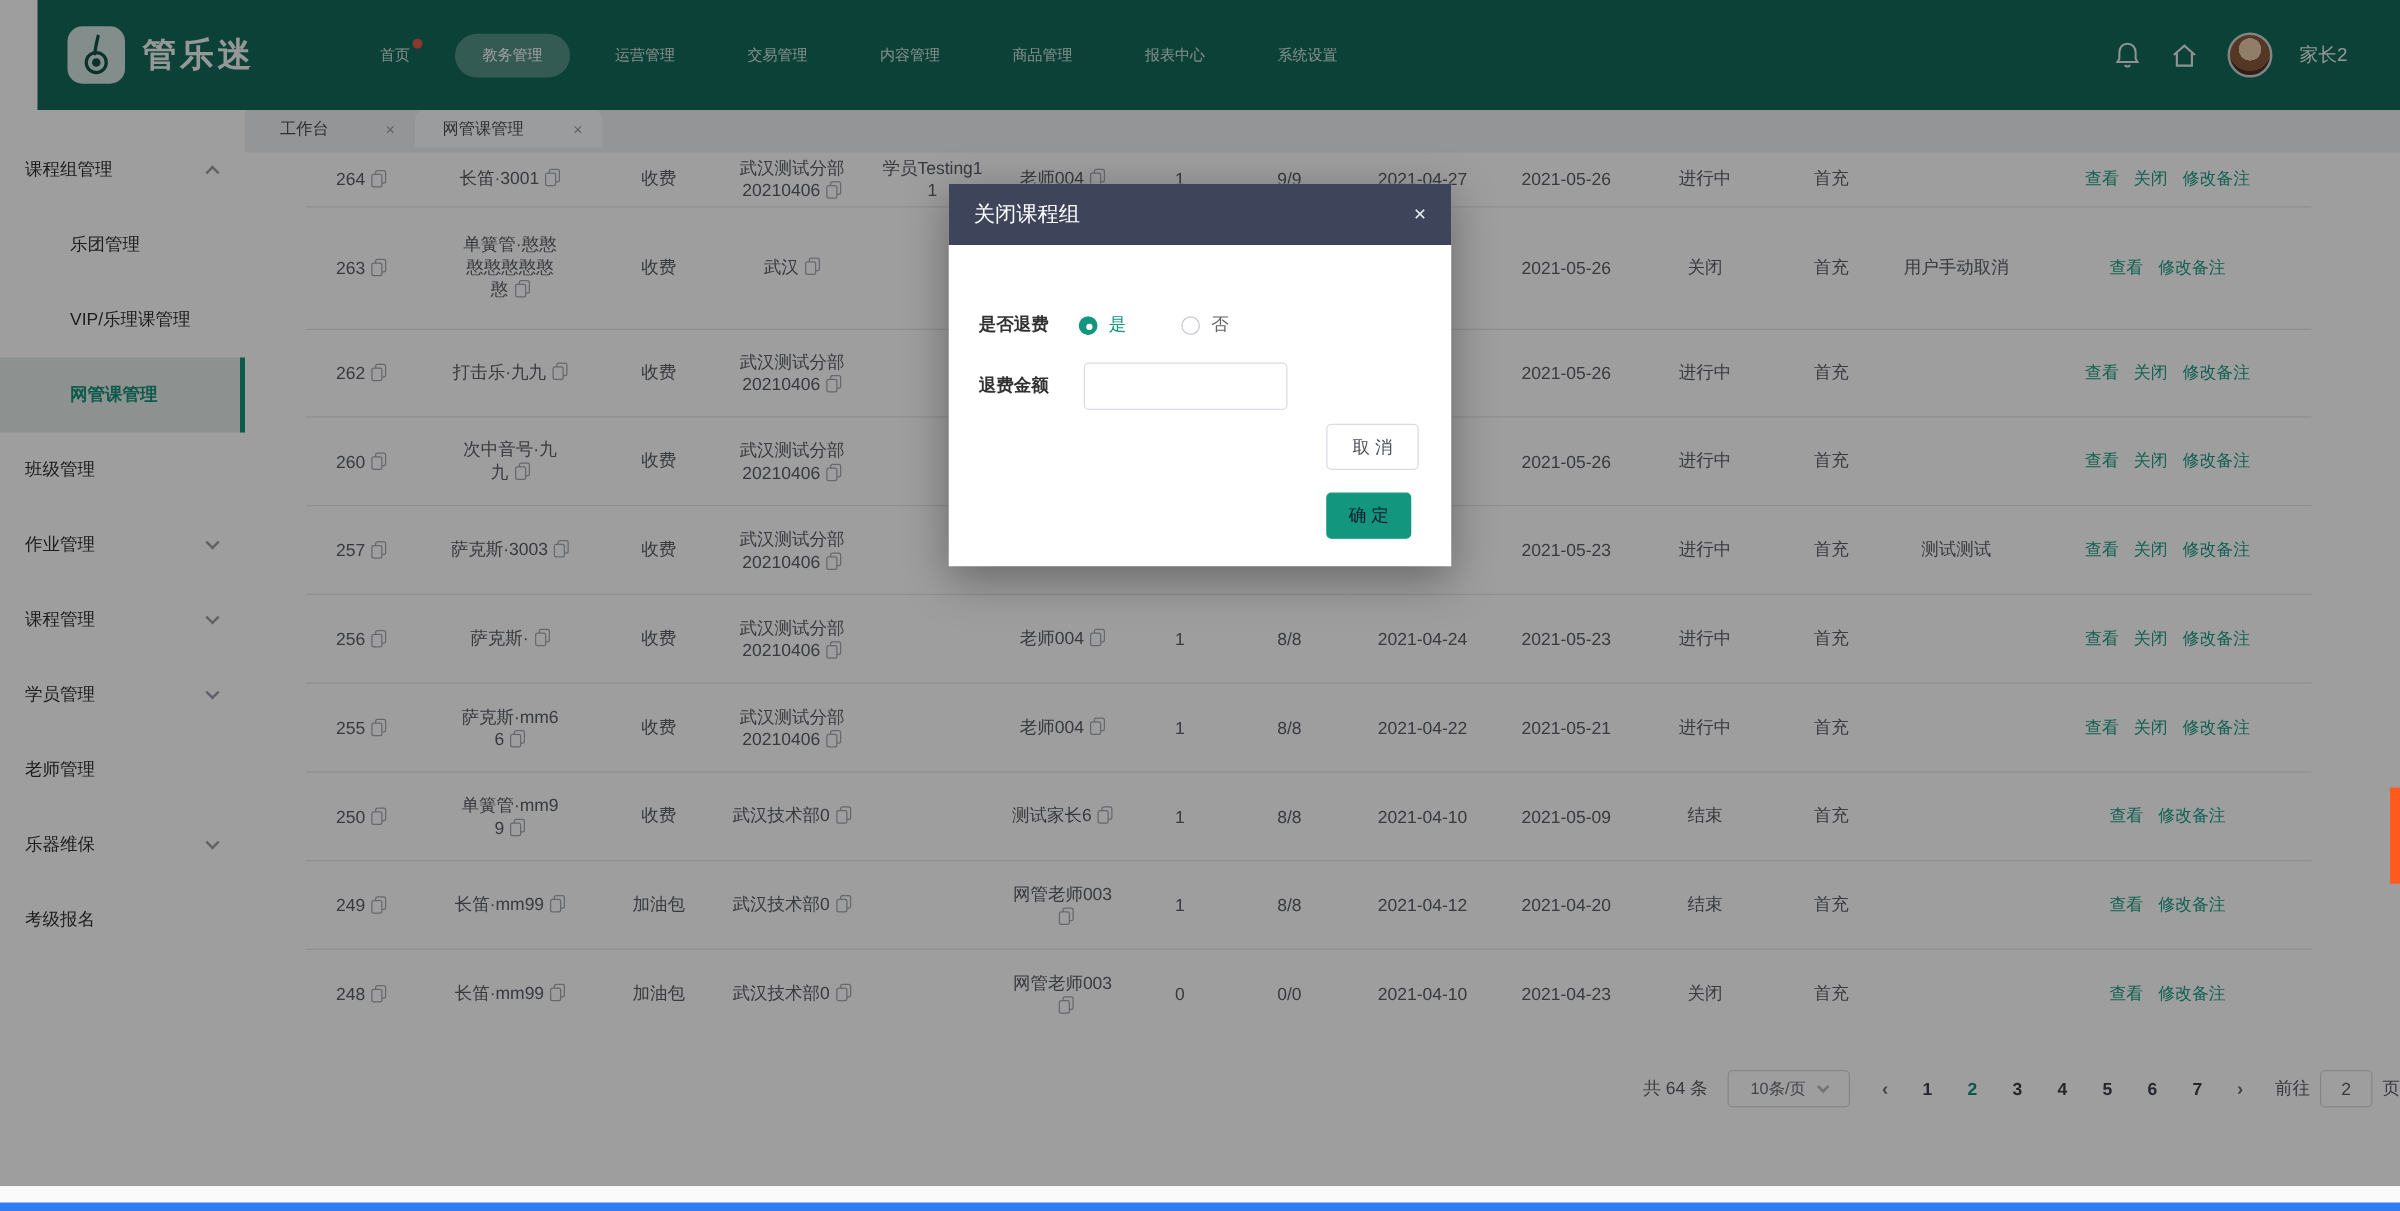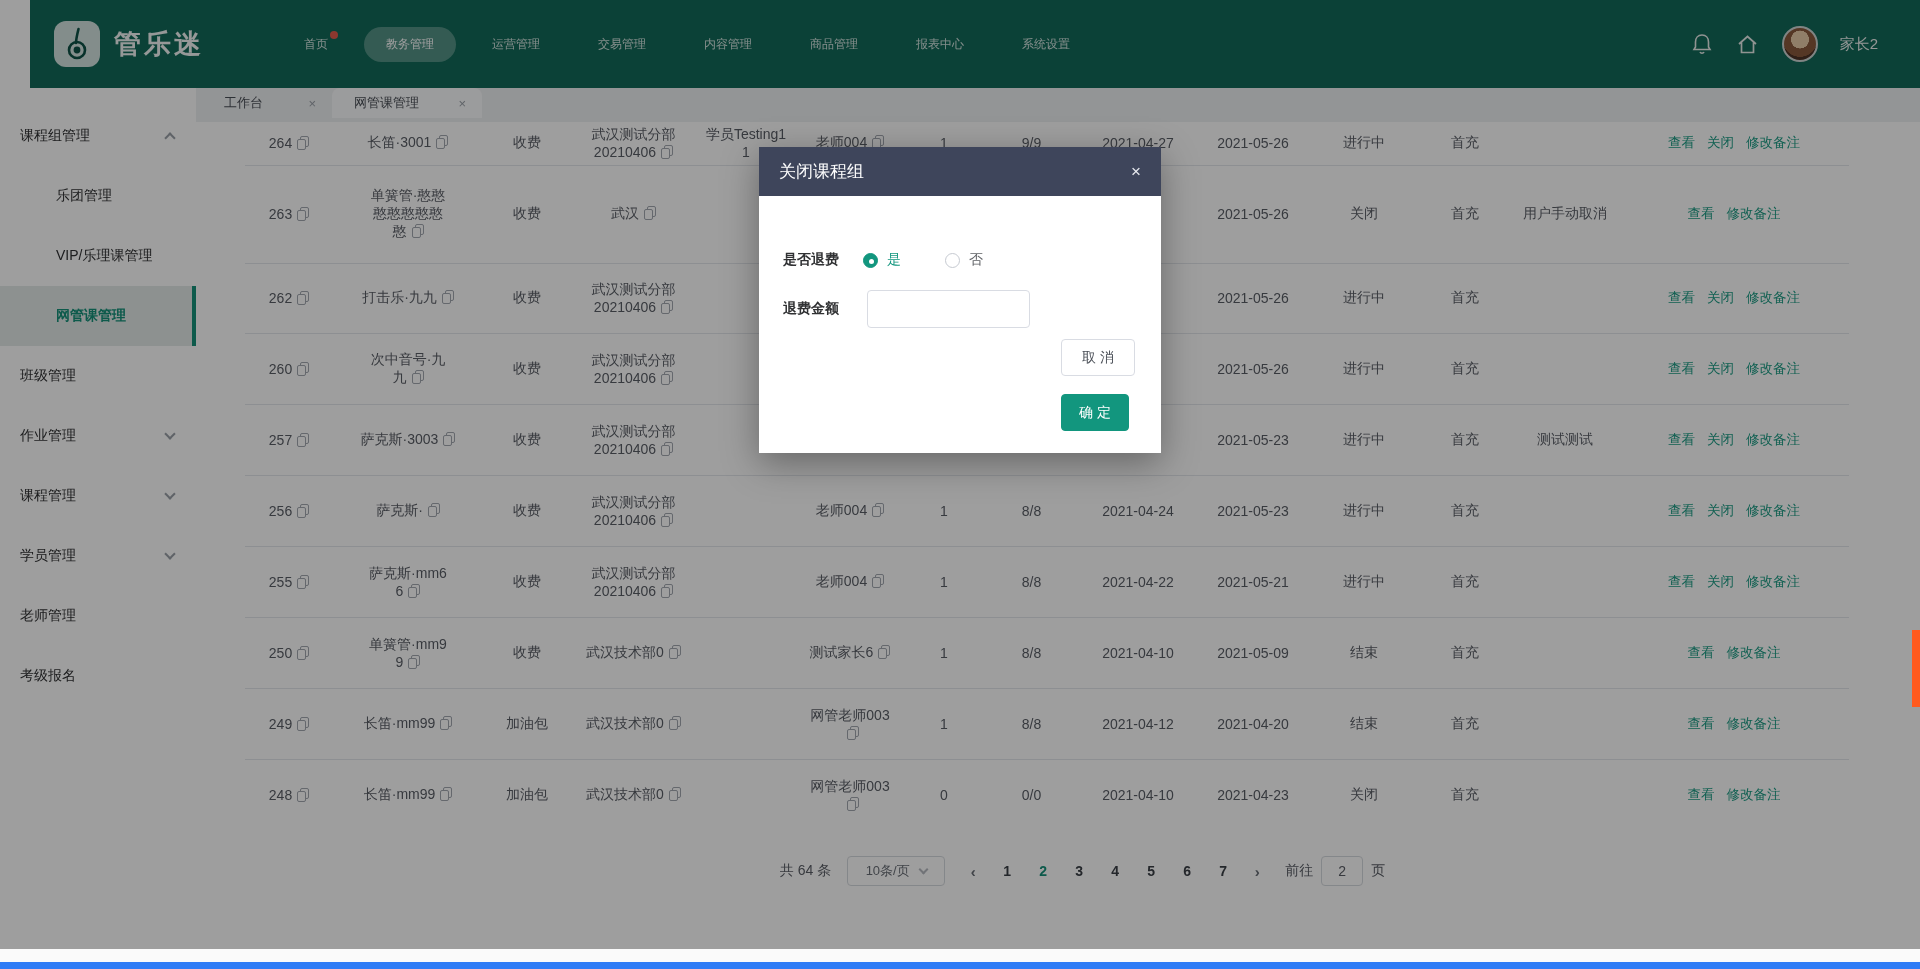--- a/index.html
+++ b/index.html
@@ -60,21 +60,21 @@
   .c6{width:80px}.c7{width:95px}.c8{width:118px}.c9{width:112px}.c10{width:110px}.c11{width:92px}
   .c12{width:108px}.c13{width:230px}
   .copy { position:relative; display:inline-block; width:12px; height:14px; margin-left:5px; vertical-align:-2px; cursor:pointer; }
   .copy::before { content:""; position:absolute; left:3px; top:0; width:7px; height:9px;
                   border:1px solid #a3a8b0; border-radius:2px; }
   .copy::after { content:""; position:absolute; left:0; top:3px; width:7px; height:9px;
                  border:1px solid #a3a8b0; border-radius:2px; background:#fff; }
   .tlink { color:#1d9c85; margin:0 6px; cursor:pointer; white-space:nowrap; font-size:13.5px; }
 
   
-  .pagination { margin-top:26px; display:flex; align-items:center; justify-content:center; gap:16px;
+  .pagination { margin-top:26px; display:flex; align-items:center; justify-content:flex-end; gap:16px;
                 font-size:14px; color:#5a5e66; }
   .psel { width:98px; height:30px; border:1px solid #d6dadf; border-radius:4px; display:flex;
           align-items:center; justify-content:center; gap:10px; font-size:13px; color:#6a6f77; cursor:pointer; }
   .psel .chev { position:static; width:7px; height:7px; border-color:#b6bac1; transform:rotate(45deg); margin-top:-3px; }
   .pages { display:flex; align-items:center; gap:8px; }
   .pnum { min-width:28px; text-align:center; font-size:14px; font-weight:bold; color:#3a3f46; cursor:pointer; }
   .pnum.active { color:#16917a; }
   .parrow { min-width:24px; text-align:center; color:#6a6f77; font-size:15px; font-weight:bold; cursor:pointer; }
   .goto { display:flex; align-items:center; gap:8px; }
   .goto-input { width:42px; height:30px; border:1px solid #d6dadf; border-radius:4px; text-align:center;
@@ -96,21 +96,21 @@
   .radio.checked::after { content:""; position:absolute; left:5px; top:5px; width:5px; height:5px;
                           border-radius:50%; background:#fff; }
   .radio-label { margin-left:9px; font-size:14px; color:#606266; }
   .radio-label.on { color:#12967e; }
   .rg-gap { width:34px; }
   .m-input { margin-left:14px; width:163px; height:38px; border:1px solid #d9dce3; border-radius:4px;
              font-size:14px; padding:0 10px; color:#303133; font-family:inherit; }
   .m-footer { position:absolute; right:26px; bottom:22px; display:flex; gap:18px;flex-direction:column; }
   .btn { height:37px; border-radius:4px; font-size:14px; cursor:pointer; font-family:inherit; }
   .btn-cancel { width:74px; background:#fff; border:1px solid #d9dce3; color:#4a4f57; }
-  .btn-confirm { width:68px; background:#12967e; border:1px solid #12967e; color:#ffffff; }
+  .btn-confirm { width:68px; background:#12967e; border:1px solid #12967e; color:#0f172a; }
 
   
   .bottom-strip { position:absolute; left:0; right:0; bottom:7px; height:13px; background:#fafafa; z-index:7; }
   .bottom-bar { position:absolute; left:0; right:0; bottom:0; height:7px; background:#2e7cf6; z-index:7; }
   .scroll-thumb { position:absolute; right:0; top:630px; width:8px; height:77px; background:#ff5a1e; z-index:8; cursor:pointer; }
 </style>
 </head>
 <body>
 
 <div class="navbar">
@@ -173,20 +173,24 @@
     <div class="side-item">
       <span>课程管理</span>
       <span class="chev down"></span>
     </div>
     <div class="side-item">
       <span>学员管理</span>
       <span class="chev down"></span>
     </div>
     <div class="side-item">
       <span>老师管理</span>
+    </div>
+    <div class="side-item">
+      <span>乐器维保</span>
+      <span class="chev down"></span>
     </div>
     <div class="side-item">
       <span>考级报名</span>
     </div>
   </div>
 <div class="collapse-handle">‹</div>
 
 <div class="main">
   <div class="tabstrip">
       <div class="tab">

